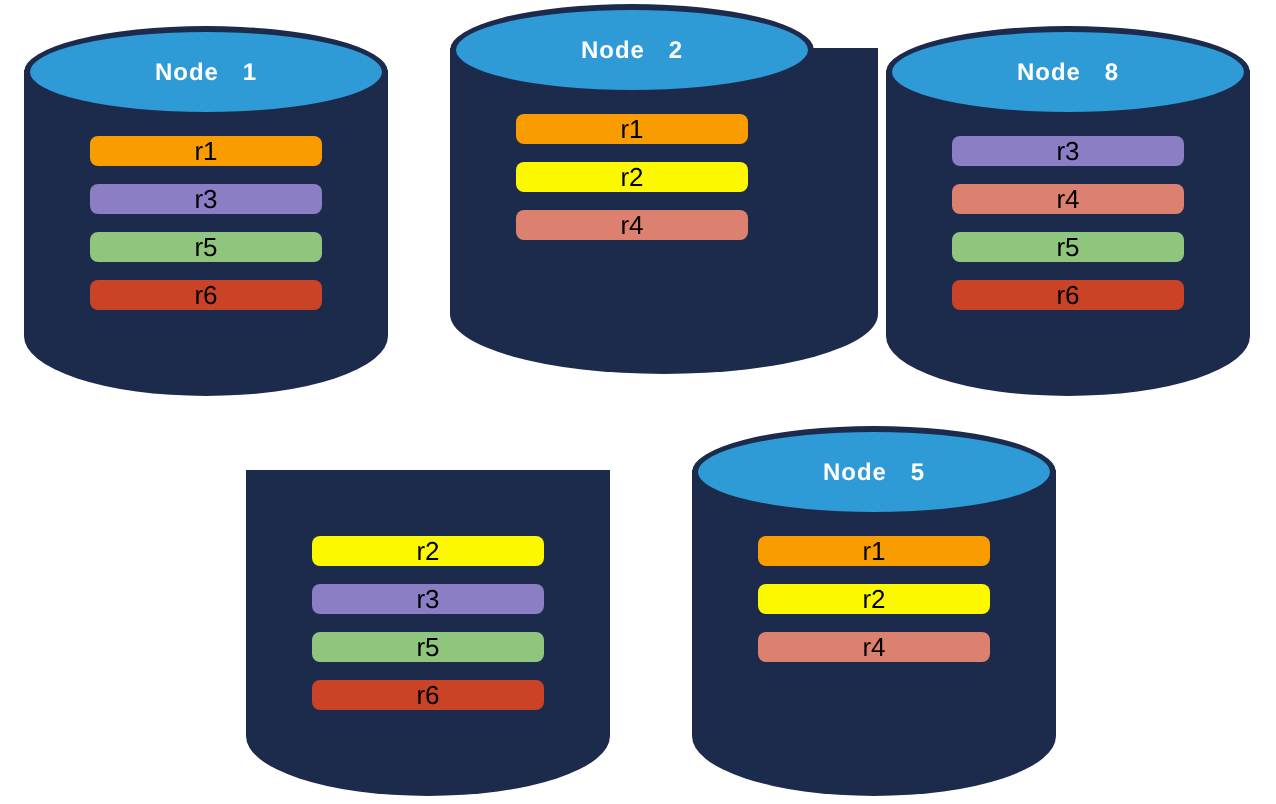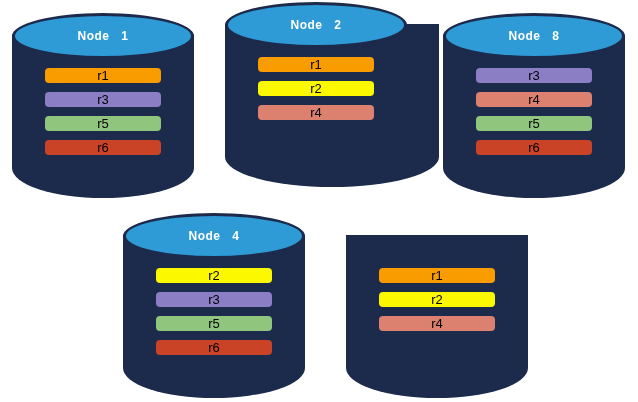--- a/index.html
+++ b/index.html
@@ -115,32 +115,32 @@
     <div class="bars">
         <div class="bar" style="background: rgb(139, 126, 197);">r3</div>
         <div class="bar" style="background: rgb(220, 128, 112);">r4</div>
         <div class="bar" style="background: rgb(144, 197, 126);">r5</div>
         <div class="bar" style="background: rgb(202, 67, 39);">r6</div>
       </div>
   </div>
 
   <div class="node pos-3">
     <div class="cyl-body"></div>
-    <div class="cyl-top">
-      <span class="node-label">Node 4</span>
-    </div>
     <div class="bars">
         <div class="bar" style="background: rgb(251, 248, 0);">r2</div>
         <div class="bar" style="background: rgb(139, 126, 197);">r3</div>
         <div class="bar" style="background: rgb(144, 197, 126);">r5</div>
         <div class="bar" style="background: rgb(202, 67, 39);">r6</div>
       </div>
   </div>
 
   <div class="node pos-4">
     <div class="cyl-body"></div>
+    <div class="cyl-top">
+      <span class="node-label">Node 5</span>
+    </div>
     <div class="bars">
         <div class="bar" style="background: rgb(249, 156, 0);">r1</div>
         <div class="bar" style="background: rgb(251, 248, 0);">r2</div>
         <div class="bar" style="background: rgb(220, 128, 112);">r4</div>
       </div>
   </div>
 </div>
 
 </body></html>

